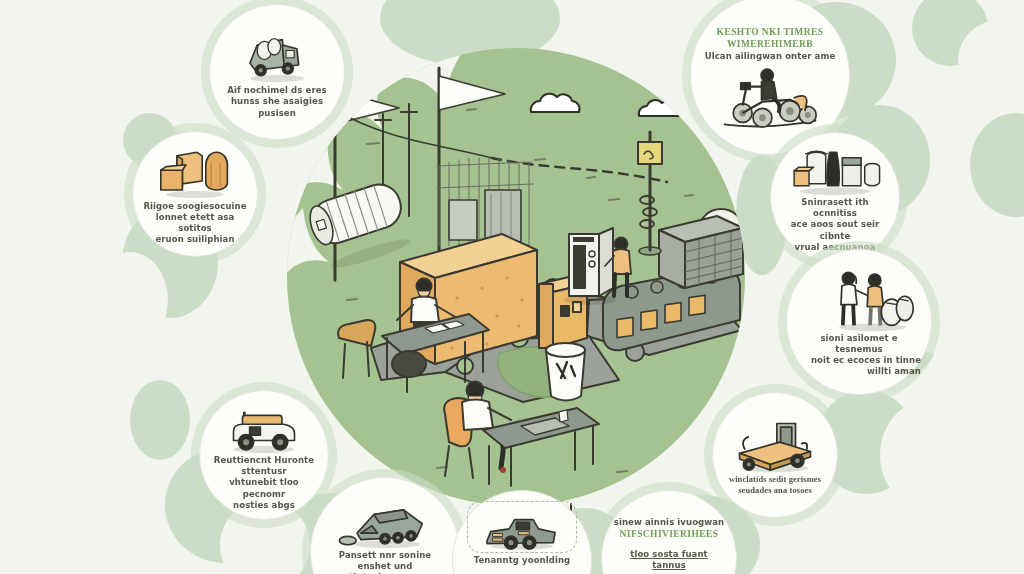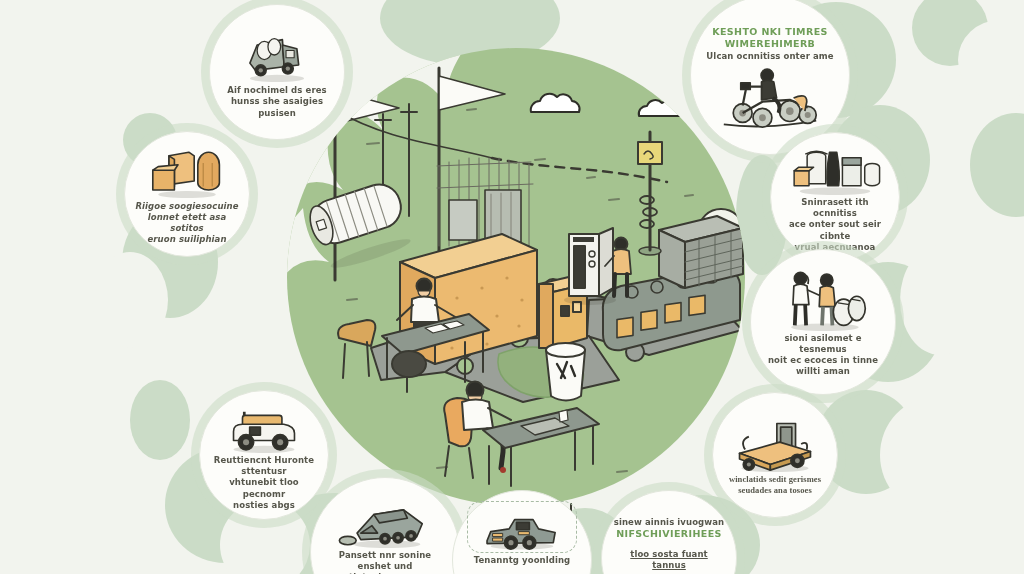--- a/index.html
+++ b/index.html
@@ -7,21 +7,21 @@
     font-family:"DejaVu Sans","Liberation Sans",sans-serif;}
   svg{display:block;}
   .bgdeco{position:absolute;left:0;top:0;z-index:0;}
   #center-circle{position:absolute;left:287px;top:48px;width:458px;height:458px;border-radius:50%;
     background:#a5c390;z-index:1;overflow:hidden;}
   .callout{position:absolute;border-radius:50%;background:#fdfdfa;z-index:2;
     box-shadow:0 0 0 8px rgba(203,220,199,.6);border:1px solid #e2e7dc;
     display:flex;flex-direction:column;align-items:center;justify-content:center;
     text-align:center;box-sizing:border-box;padding:6px 10px;}
   .c-line{font-size:8.5px;color:#56564b;line-height:1.3;font-weight:600;letter-spacing:.1px;}
-  .c-title{font-size:9.5px;color:#6f9e58;line-height:1.35;font-weight:800;letter-spacing:.4px;text-transform:uppercase;}
+  .c-title{font-size:9.5px;color:#6f9e58;line-height:1.35;font-weight:800;letter-spacing:.4px;text-transform:uppercase;font-family:Liberation Serif, serif;}
   .ic{margin:2px 0;}
   #connector{position:absolute;left:570px;top:503px;width:2px;height:32px;background:#3a3a32;z-index:1;}
   #dash-frame{border:1.6px dashed #a8bba4;border-radius:14px;padding:2px 6px;margin-bottom:2px;}
 </style>
 </head>
 <body>
 
 <div id="canvas">
 
   <svg class="bgdeco" width="1024" height="574">
@@ -289,21 +289,21 @@
       <circle cx="32" cy="48" r="6" fill="#2f2f2a"></circle>
         <circle cx="32" cy="48" r="2.4" fill="#8c8c82" stroke="none"></circle>
       <circle cx="62" cy="46" r="6" fill="#2f2f2a"></circle>
         <circle cx="62" cy="46" r="2.4" fill="#8c8c82" stroke="none"></circle>
     </svg>
     <div class="c-line">Aif nochimel ds eres</div>
     <div class="c-line">hunss she asaigies</div>
     <div class="c-line">pusisen</div>
   </div>
 
-  <div class="callout" style="left:124px;top:131px;width:126px;height:126px;font-style:italic;">
+  <div class="callout" style="left:132px;top:131px;width:126px;height:126px;">
     <svg class="ic" width="92" height="54" viewBox="0 0 100 60" stroke="#33332c" stroke-width="1.8" stroke-linejoin="round">
       <ellipse cx="50" cy="55" rx="32" ry="4" fill="rgba(40,40,30,.15)" stroke="none"></ellipse>
       <path d="M30,12 L52,8 L58,12 L58,40 L30,44 Z" fill="#eec07e"></path>
       <path d="M30,12 L36,16 L36,46 L30,44 Z" fill="#dfa85c"></path>
       <rect x="12" y="28" width="24" height="22" fill="#e8b369"></rect>
       <path d="M12,28 L18,24 L40,22 L36,28 Z" fill="#f2cf92"></path>
       <path d="M62,22 a12,14 0 0 1 24,0 l0,20 a12,8 0 0 1 -24,0 Z" fill="#e2a95f"></path>
       <path d="M68,20 l0,26 M78,20 l0,26" stroke="#b2823e" stroke-width="1.2"></path>
     </svg>
     <div class="c-line">Riigoe soogiesocuine</div>
@@ -367,21 +367,21 @@
 
   <div class="callout" style="left:601px;top:490px;width:136px;height:136px;justify-content:flex-start;padding-top:26px;">
     <div class="c-line">sinew ainnis ivuogwan</div>
     <div class="c-title">NIFSCHIVIERIHEES</div>
     <div class="c-line" style="margin-top:8px;text-decoration:underline;">tloo sosta fuant tannus</div>
   </div>
 
   <div class="callout" style="left:690px;top:-5px;width:160px;height:160px;padding-top:14px;">
     <div class="c-title">KESHTO NKI TIMRES</div>
     <div class="c-title">WIMEREHIMERB</div>
-    <div class="c-line">Ulcan ocnnitiss onter ame</div>
+    <div class="c-line">Ulcan ailingwan onter ame</div>
     <svg class="ic" width="110" height="66" viewBox="0 0 110 70" stroke="#33332c" stroke-width="1.8" stroke-linejoin="round">
       <path d="M6,64 Q50,70 104,60" fill="none" stroke-width="2"></path>
       <circle cx="26" cy="52" r="10" fill="#c9cec4"></circle>
         <circle cx="26" cy="52" r="3.6" fill="#8c8c82" stroke="none"></circle>
       <circle cx="47" cy="57" r="10" fill="#c9cec4"></circle>
         <circle cx="47" cy="57" r="3.6" fill="#8c8c82" stroke="none"></circle>
       <circle cx="76" cy="50" r="11" fill="#c9cec4"></circle>
         <circle cx="76" cy="50" r="4" fill="#8c8c82" stroke="none"></circle>
       <circle cx="95" cy="54" r="9" fill="#c9cec4"></circle>
         <circle cx="95" cy="54" r="3.2" fill="#8c8c82" stroke="none"></circle>
@@ -402,25 +402,25 @@
       <path d="M20,14 a10,4 0 0 1 20,0 l0,30 l-20,0 Z" fill="#f3f3ee"></path>
       <path d="M18,12 q12,-6 24,0" fill="none"></path>
       <path d="M44,10 l8,0 q4,22 2,36 l-12,0 q-2,-14 2,-36 Z" fill="#2e2e29"></path>
       <rect x="58" y="16" width="20" height="30" fill="#eceee8"></rect>
       <rect x="58" y="16" width="20" height="8" fill="#9aa59d"></rect>
       <path d="M82,26 a8,4 0 0 1 16,0 l0,16 a8,4 0 0 1 -16,0 Z" fill="#f3f3ee"></path>
       <rect x="6" y="30" width="16" height="16" fill="#eec07e"></rect>
       <path d="M6,30 l5,-4 16,0 -5,4 Z" fill="#f2cf92"></path>
     </svg>
     <div class="c-line">Sninrasett ith ocnnitiss</div>
-    <div class="c-line">ace onter sout seir cibnte</div>
+    <div class="c-line">ace aoos sout seir cibnte</div>
     <div class="c-line">vrual aecnuanoa</div>
   </div>
 
-  <div class="callout" style="left:750px;top:249px;width:146px;height:146px;">
+  <div class="callout" style="left:786px;top:249px;width:146px;height:146px;align-items:flex-end;">
     <svg class="ic" width="100" height="62" viewBox="0 0 100 66" stroke="#33332c" stroke-width="1.8" stroke-linejoin="round">
       <ellipse cx="52" cy="62" rx="36" ry="4" fill="rgba(40,40,30,.15)" stroke="none"></ellipse>
       <circle cx="26" cy="10" r="6.5" fill="#2e2e29"></circle>
       <path d="M30,6 q6,2 4,10" fill="none" stroke-width="2"></path>
       <path d="M19,18 Q26,14 33,18 L35,38 L18,38 Z" fill="#fbfbf7"></path>
       <line x1="33" y1="22" x2="46" y2="28"></line>
       <path d="M21,38 l-1,22 M31,38 l1,22" stroke="#2e2e29" stroke-width="4"></path>
       <circle cx="54" cy="12" r="6.5" fill="#2e2e29"></circle>
       <path d="M47,20 Q54,16 61,20 L63,40 L46,40 Z" fill="#eec07e"></path>
       <path d="M50,40 l-1,20 M59,40 l1,20" stroke="#6f756d" stroke-width="4"></path>

